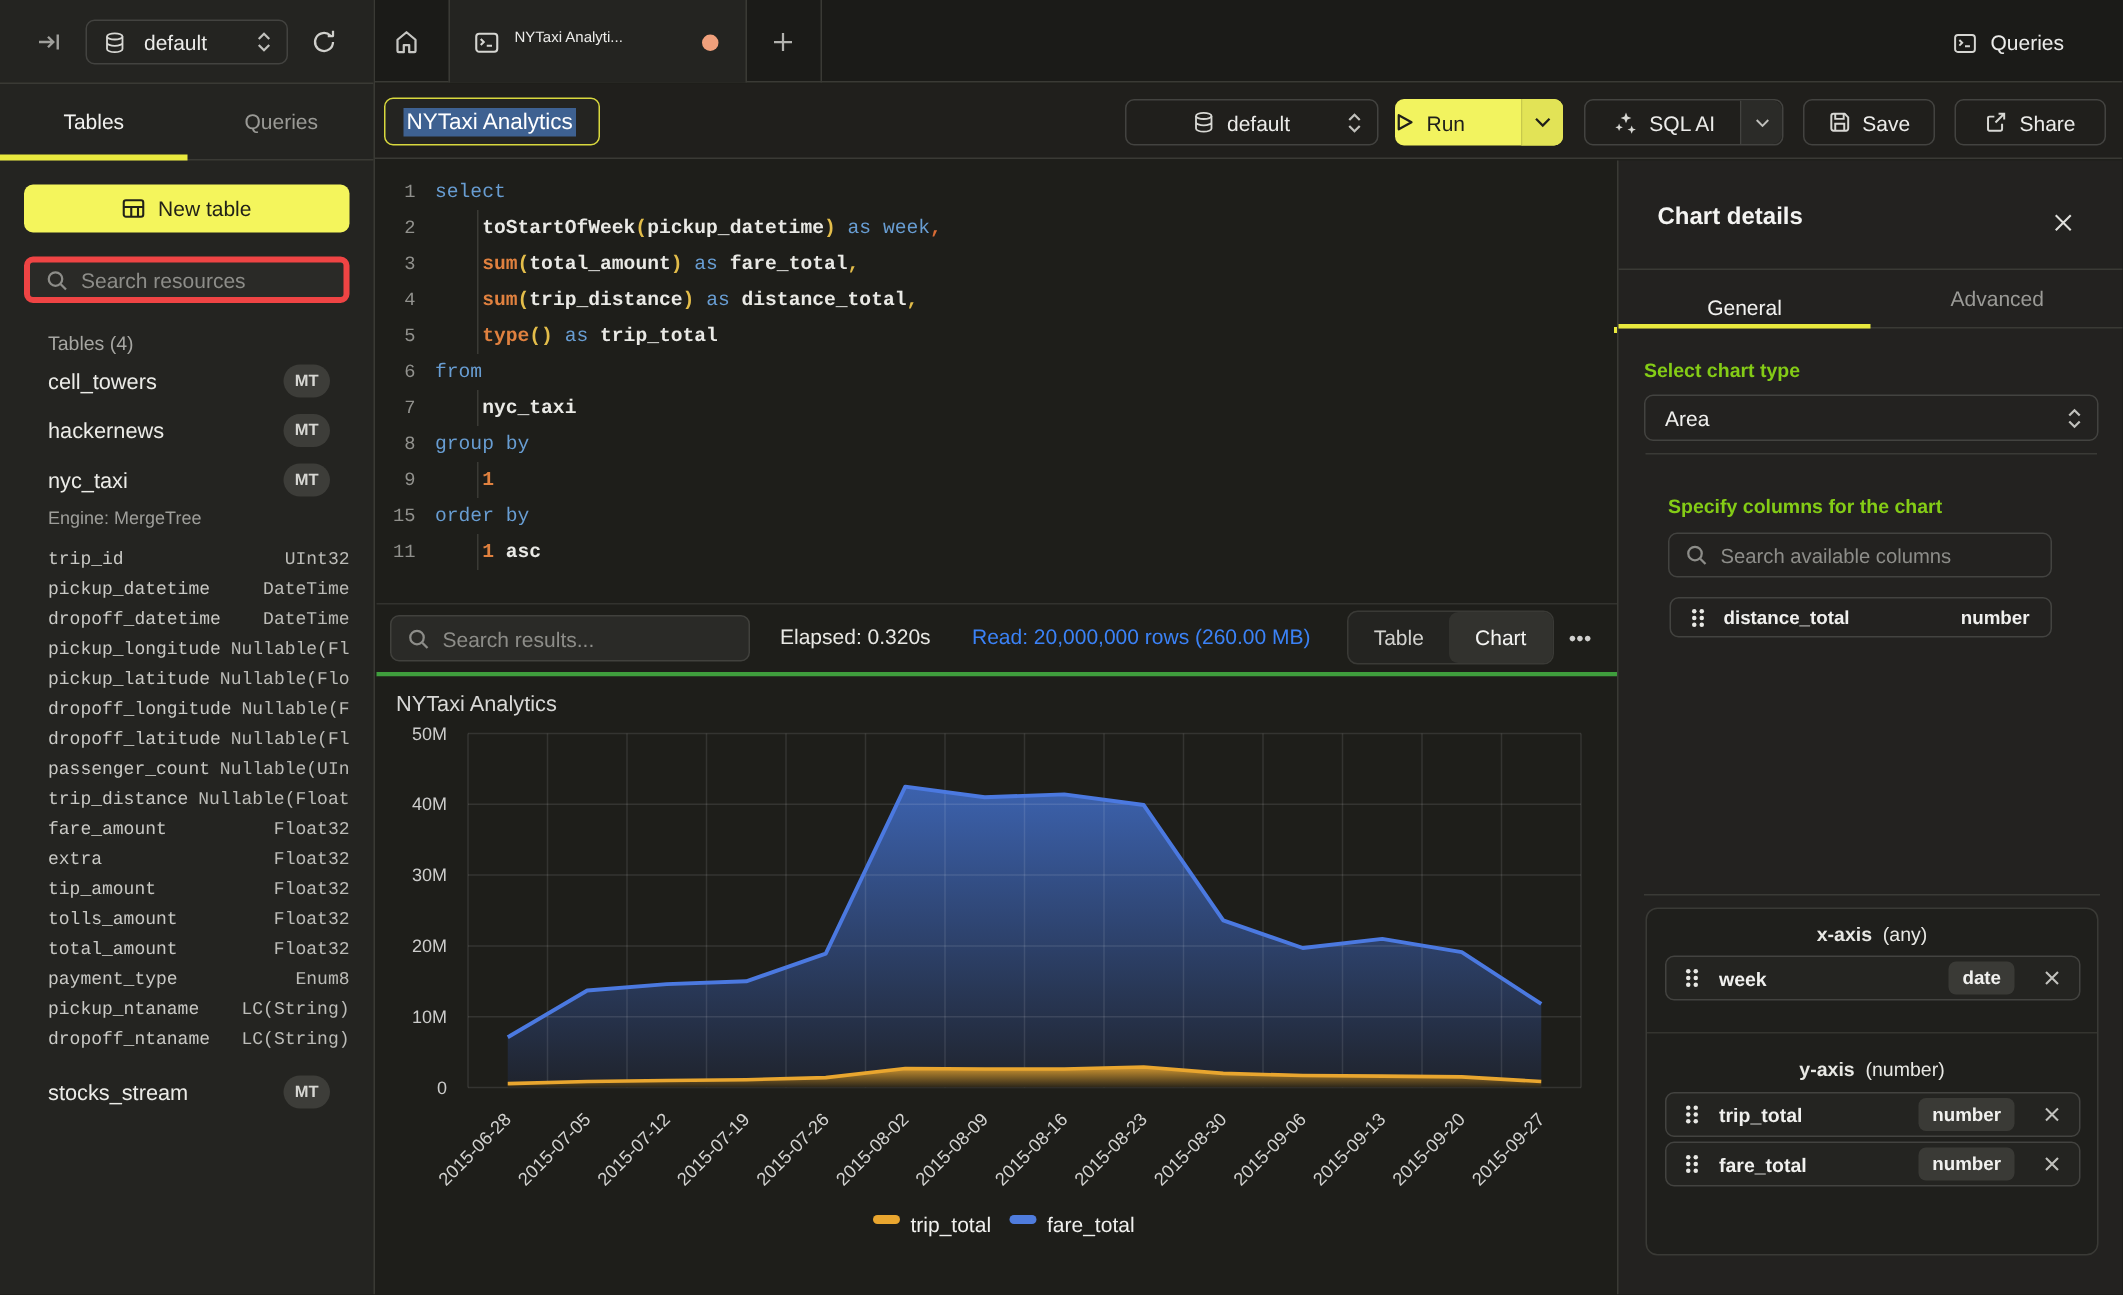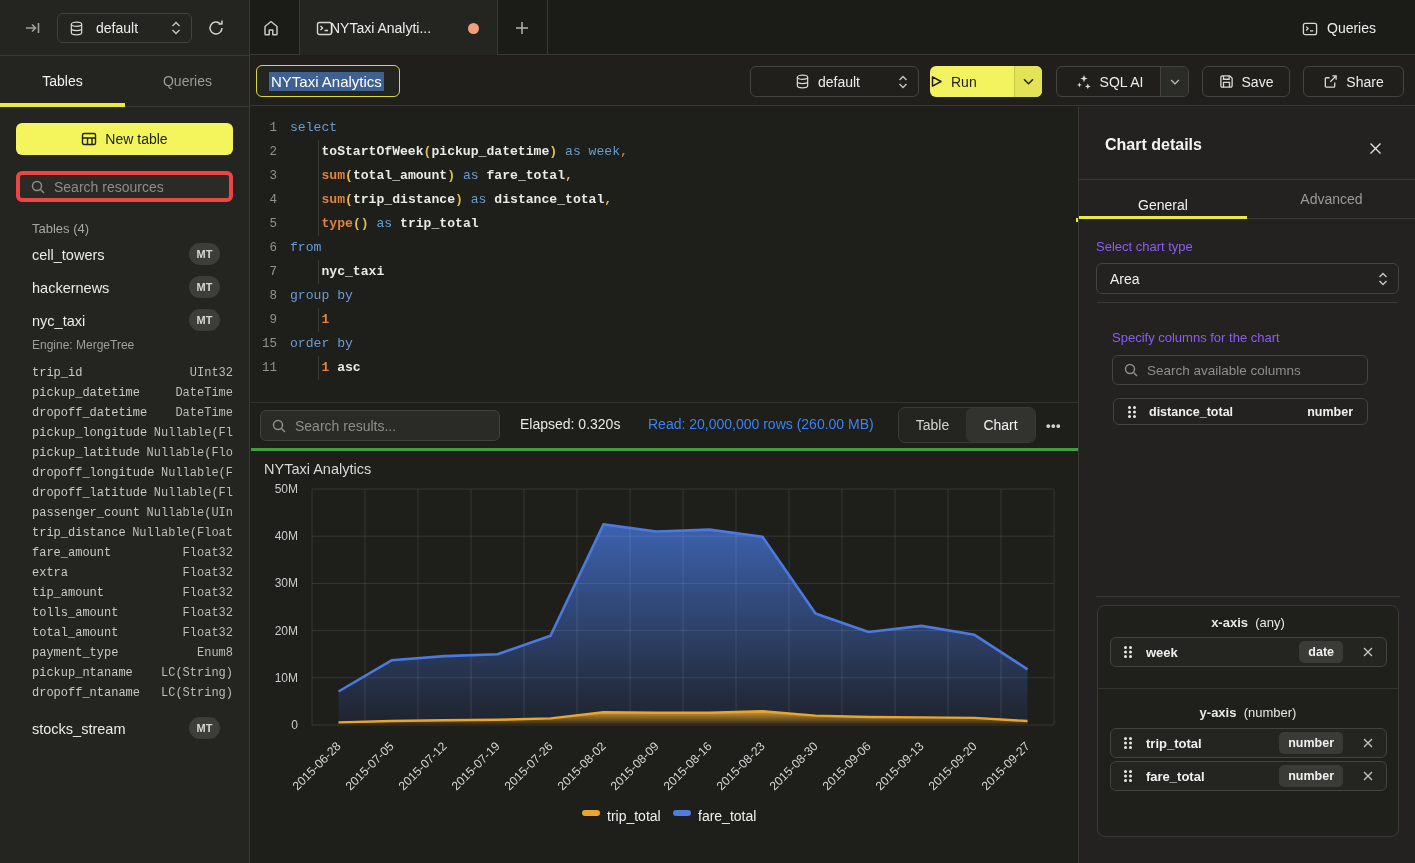--- a/index.html
+++ b/index.html
@@ -42,21 +42,21 @@
   #resbar { left:251px; top:402px; width:827px; height:46px; background:#1e1e1a; border-top:1px solid #32322e; }
   #res-search { position:absolute; left:9px; top:7px; width:240px; height:31px; border:1px solid #41413d; border-radius:6px; background:#2a2a27; display:flex; align-items:center; color:#8d8d89; font-size:14px; }
   #seg { position:absolute; left:647px; top:4px; width:138px; height:36px; background:#242421; border:1px solid #3a3a36; border-radius:7px; display:flex; }
   #greenline { left:251px; top:448px; width:827px; height:3px; background:#3f9e3d; }
 
   
   #chart { left:251px; top:451px; width:827px; height:412px; background:#1e1e1a; }
 
   
   #rpanel { left:1078px; top:107px; width:337px; height:756px; background:#232220; border-left:1px solid #3a3a35; }
-  .rp-label { position:absolute; font-size:13px; font-weight:normal; color:#8b5cf6; }
+  .rp-label { position:absolute; font-size:13px; font-weight:bold; color:#84cc16; }
   .rp-input { position:absolute; border:1px solid #434340; border-radius:6px; display:flex; align-items:center; }
   .badge { background:#3a3a36; border-radius:5px; color:#f0f0ee; font-size:12.5px; font-weight:bold; padding:4px 9px; }
   .axrow { position:absolute; left:31px; width:277px; height:30px; border:1px solid #434340; border-radius:6px; background:#242421; display:flex; align-items:center; }
 </style>
 </head>
 <body>
 
 <div id="sidebar" class="abs"></div>
 <div id="sb-head" class="abs">
   <svg class="abs" style="left:25px;top:20px" width="16" height="16" viewBox="0 0 16 16" fill="none" stroke="#a0a09c" stroke-width="1.6">
@@ -129,21 +129,21 @@
 <div id="tabbar" class="abs"></div>
 <div id="edittab" class="abs"></div>
 <div class="abs" style="left:547px;top:0;width:1px;height:55px;background:#3a3a35;"></div>
 <svg class="abs" style="left:263px;top:20px" width="16" height="16" viewBox="0 0 16 16" fill="none" stroke="#c6c6c2" stroke-width="1.5">
     <path d="M2 6.5L8 1.5L14 6.5V14a.8.8 0 0 1-.8.8H9.8V10H6.2v4.8H2.8A.8.8 0 0 1 2 14Z" stroke-linejoin="round"></path>
   </svg>
 <svg class="abs" style="left:316px;top:20px" width="17" height="17" viewBox="0 0 17 17" fill="none" stroke="#d6d6d2" stroke-width="1.4">
     <rect x="1.5" y="2.5" width="14" height="12" rx="2"></rect>
     <path d="M4.5 6l2 2-2 2M8.5 10.5h3.5"></path>
   </svg>
-<div class="abs" style="left:330px;top:20px;font-size:14px;color:#ececea;">NYTaxi Analyti...</div>
+<div class="abs" style="left:343px;top:20px;font-size:10px;color:#ececea;">NYTaxi Analyti...</div>
 <div class="abs" style="left:468px;top:23px;width:11px;height:11px;border-radius:6px;background:#f0a07c;"></div>
 <svg class="abs" style="left:514px;top:20px" width="16" height="16" viewBox="0 0 16 16" stroke="#b2b2ae" stroke-width="1.5">
     <path d="M8 2v12M2 8h12"></path>
   </svg>
 <svg class="abs" style="left:1302px;top:21px" width="16" height="16" viewBox="0 0 17 17" fill="none" stroke="#d6d6d2" stroke-width="1.4">
     <rect x="1.5" y="2.5" width="14" height="12" rx="2"></rect>
     <path d="M4.5 6l2 2-2 2M8.5 10.5h3.5"></path>
   </svg>
 <div class="abs" style="left:1327px;top:20px;font-size:14px;color:#ececea;">Queries</div>
 

